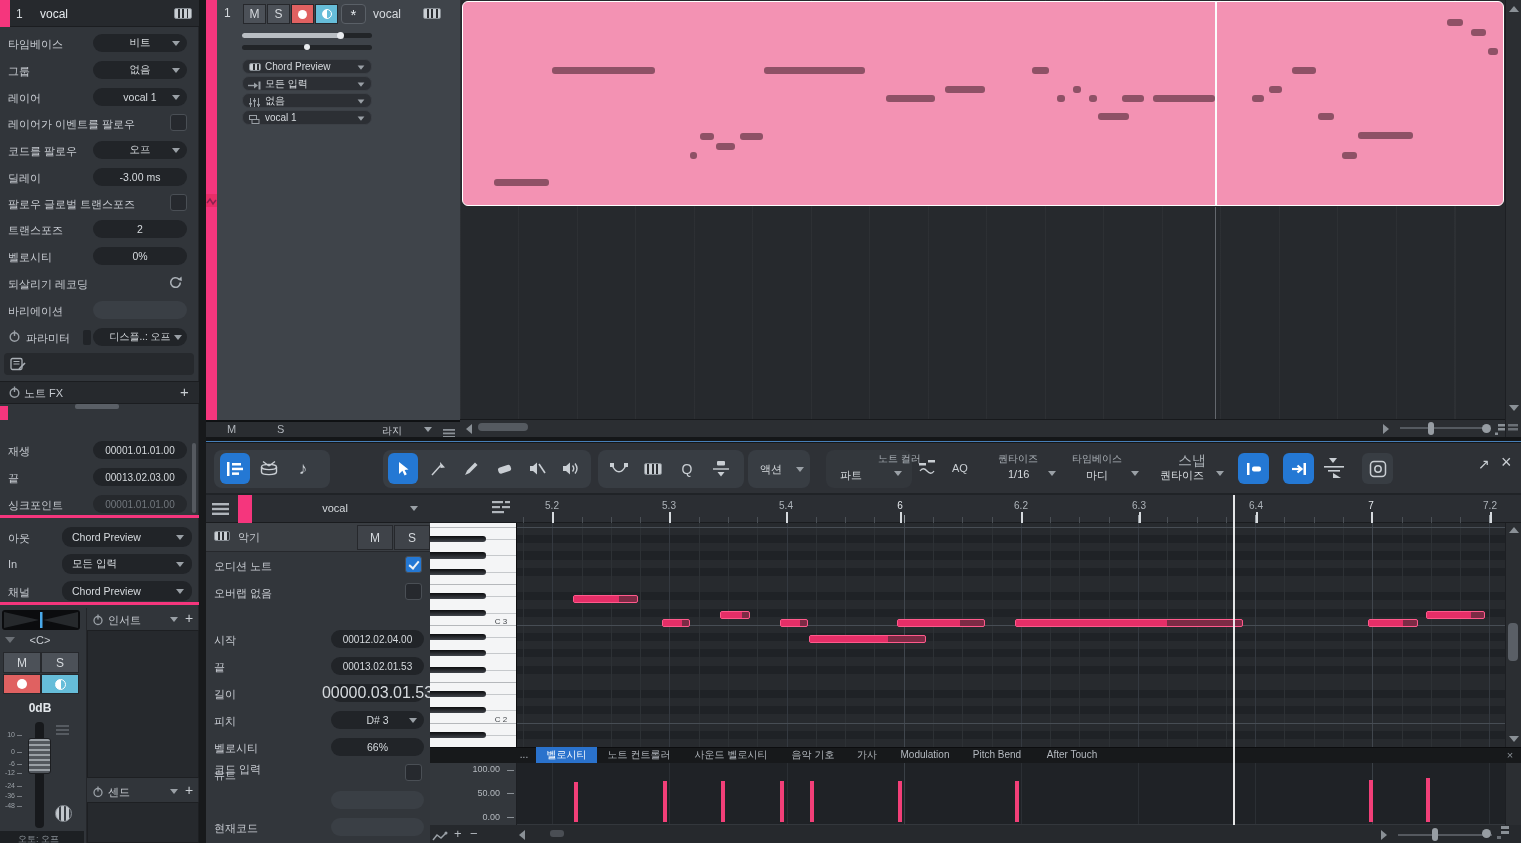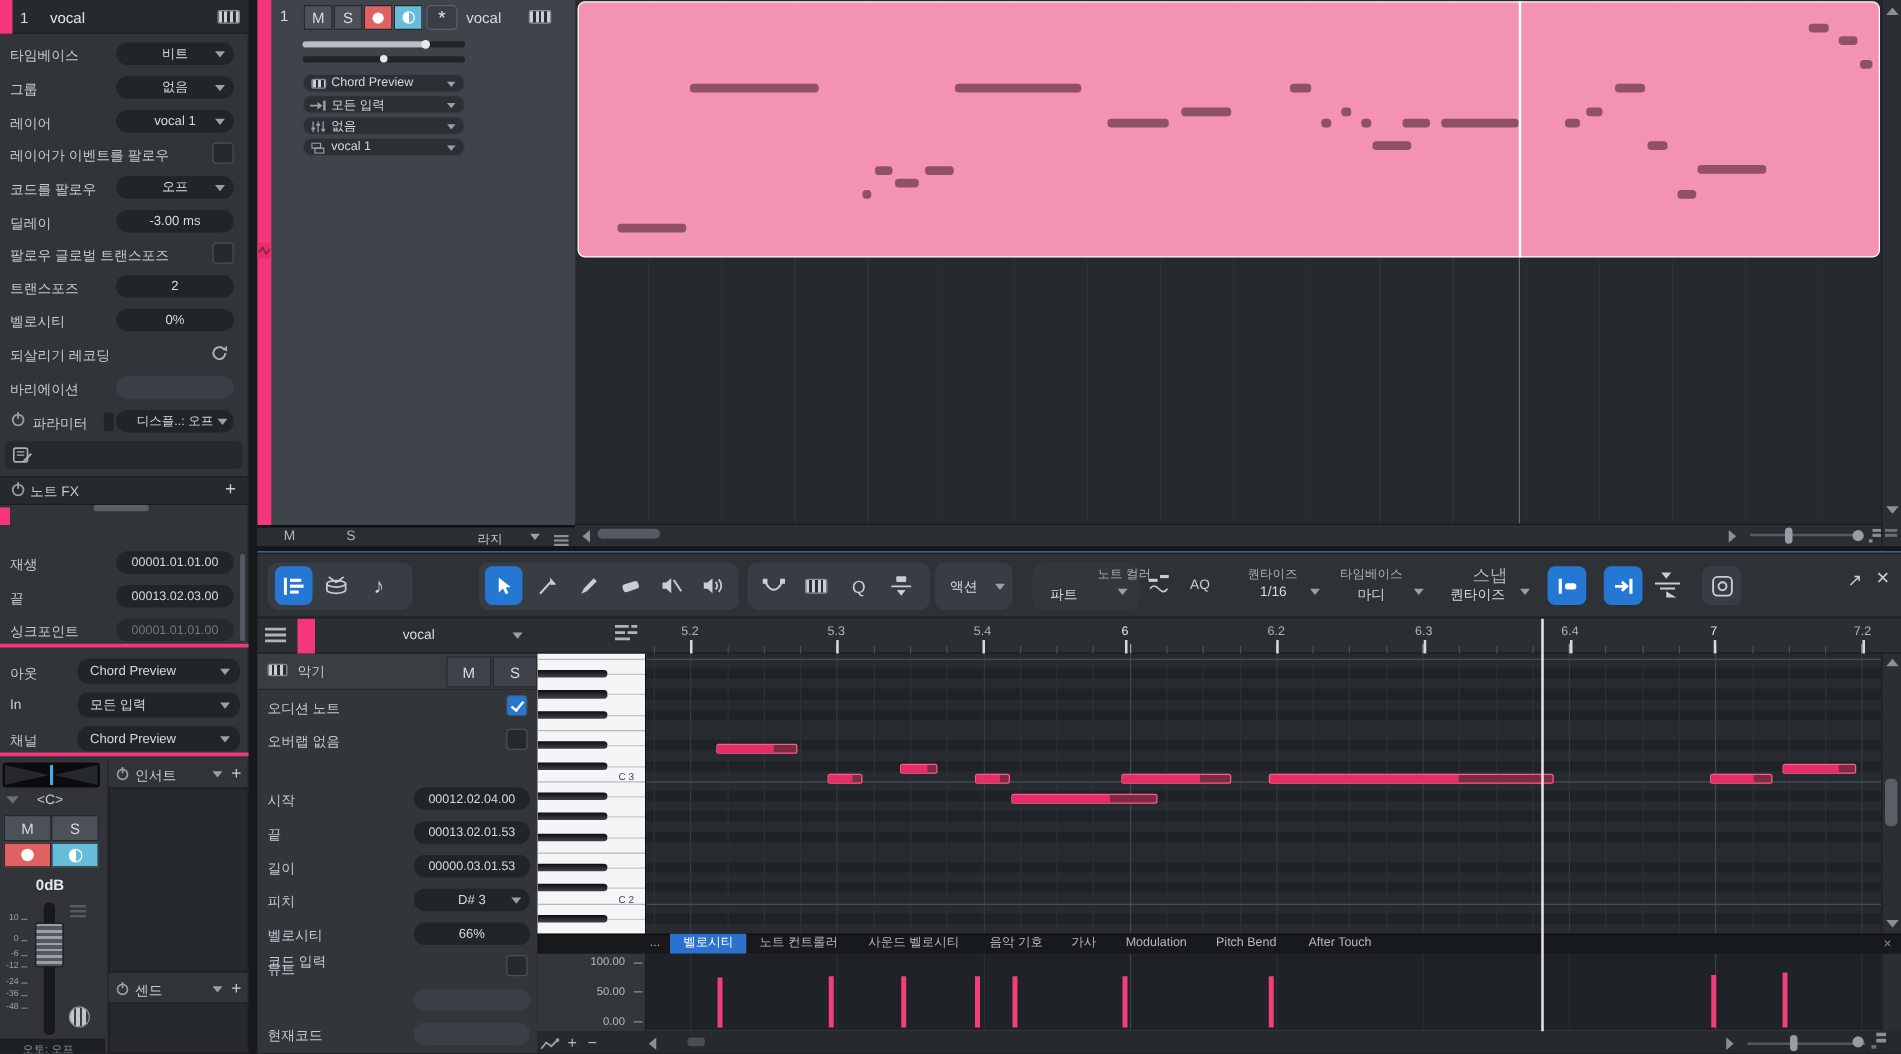--- a/index.html
+++ b/index.html
@@ -533,21 +533,21 @@
   <div class="lbl" style="left:214px;top:633px">시작</div>
   <div class="field" style="left:331px;top:630px;width:93px">
       <span class="val" style="font-size:10px">00012.02.04.00</span>
     </div>
   <div class="lbl" style="left:214px;top:660px">끝</div>
   <div class="field" style="left:331px;top:657px;width:93px">
       <span class="val" style="font-size:10px">00013.02.01.53</span>
     </div>
   <div class="lbl" style="left:214px;top:687px">길이</div>
   <div class="field" style="left:331px;top:684px;width:93px">
-      <span class="val" style="font-size:10px">00000.03.01.53</span>
+      <span class="val" style="font-size:16px">00000.03.01.53</span>
     </div>
   <div class="lbl" style="left:214px;top:714px">피치</div>
   <div class="field" style="left:331px;top:711px;width:93px">
       <span class="val">D# 3</span>
       <span class="dda" style="right:7px;top:7px"></span>
     </div>
   <div class="lbl" style="left:214px;top:741px">벨로시티</div>
   <div class="field" style="left:331px;top:738px;width:93px">
       <span class="val">66%</span>
     </div>

